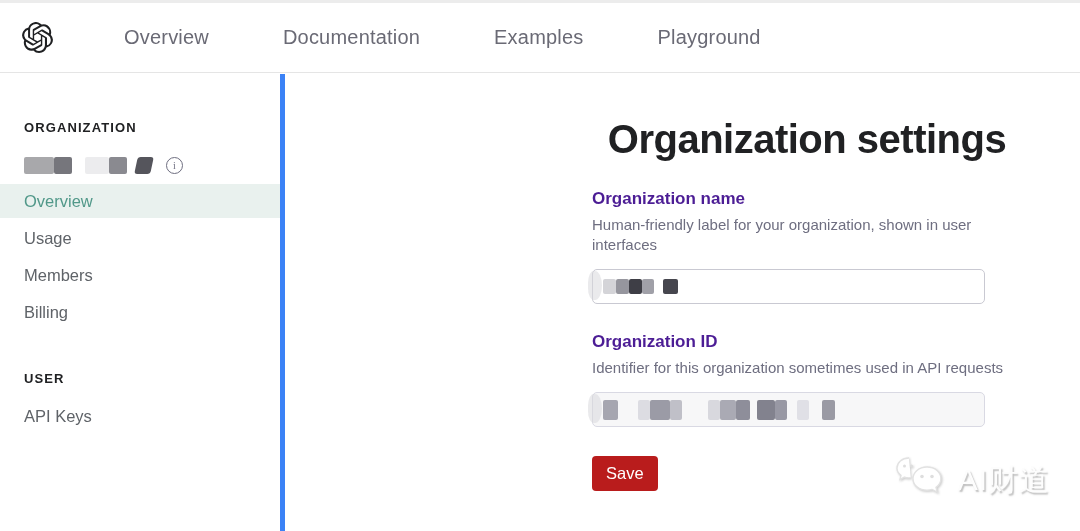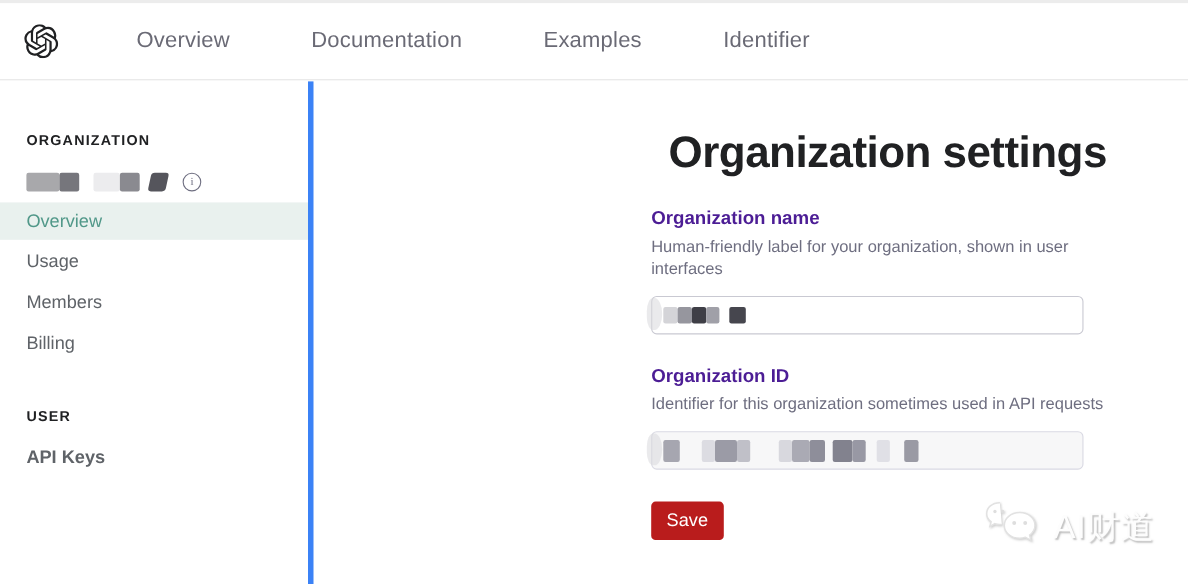--- a/index.html
+++ b/index.html
@@ -46,21 +46,21 @@
     font-size: 10px; color: #6e6e80; font-family: "Liberation Serif", serif;
     cursor: pointer; flex: 0 0 auto;
   }
   .side-item {
     height: 37px; display: flex; align-items: center; padding-left: 24px;
     font-size: 16.5px; color: #5f6368; cursor: pointer;
   }
   .side-item.active {
     height: 34px; background: #e9f1ee; color: #519889; margin-bottom: 2px;
   }
-  .user-item { margin-top: 12px; font-weight: bold; }
+  .user-item { margin-top: 12px; }
 
   
   .rb { display: inline-block; height: 100%; border-radius: 2px; }
   .redact-row { display: inline-flex; align-items: center; height: 19px; }
   .redact-row .rb { height: 17px; }
   .skew { transform: skewX(-12deg); border-radius: 3px; }
 
   
   .main { position: absolute; top: 74px; left: 592px; width: 430px; }
   .page-title { font-size: 40px; font-weight: bold; letter-spacing: -0.5px; margin-top: 43px; line-height: 44px; color: #202123; text-align: center; }
@@ -105,21 +105,21 @@
 <header class="navbar">
   <div class="logo">
     <svg viewBox="0 0 24 24" xmlns="http://www.w3.org/2000/svg">
         <path d="M22.2819 9.8211a5.9847 5.9847 0 0 0-.5157-4.9108 6.0462 6.0462 0 0 0-6.5098-2.9A6.0651 6.0651 0 0 0 4.9807 4.1818a5.9847 5.9847 0 0 0-3.9977 2.9 6.0462 6.0462 0 0 0 .7427 7.0966 5.98 5.98 0 0 0 .511 4.9107 6.051 6.051 0 0 0 6.5146 2.9001A5.9847 5.9847 0 0 0 13.2599 24a6.0557 6.0557 0 0 0 5.7718-4.2058 5.9894 5.9894 0 0 0 3.9977-2.9001 6.0557 6.0557 0 0 0-.7475-7.073zm-9.022 12.6081a4.4755 4.4755 0 0 1-2.8764-1.0408l.1419-.0804 4.7783-2.7582a.7948.7948 0 0 0 .3927-.6813v-6.7369l2.02 1.1686a.071.071 0 0 1 .038.052v5.5826a4.504 4.504 0 0 1-4.4945 4.4944zm-9.6607-4.1254a4.4708 4.4708 0 0 1-.5346-3.0137l.142.0852 4.783 2.7582a.7712.7712 0 0 0 .7806 0l5.8428-3.3685v2.3324a.0804.0804 0 0 1-.0332.0615L9.74 19.9502a4.4992 4.4992 0 0 1-6.1408-1.6464zM2.3408 7.8956a4.485 4.485 0 0 1 2.3655-1.9728V11.6a.7664.7664 0 0 0 .3879.6765l5.8144 3.3543-2.0201 1.1685a.0757.0757 0 0 1-.071 0l-4.8303-2.7865A4.504 4.504 0 0 1 2.3408 7.8956zm16.5963 3.8558L13.1038 8.364 15.1192 7.2a.0757.0757 0 0 1 .071 0l4.8303 2.7913a4.4944 4.4944 0 0 1-.6765 8.1042v-5.6772a.79.79 0 0 0-.3879-.6765zm2.0107-3.0231l-.142-.0852-4.7735-2.7818a.7759.7759 0 0 0-.7854 0L9.409 9.2297V6.8974a.0662.0662 0 0 1 .0284-.0615l4.8303-2.7866a4.4992 4.4992 0 0 1 6.6802 4.66zM8.3065 12.863l-2.02-1.1638a.0804.0804 0 0 1-.038-.0567V6.0742a4.4992 4.4992 0 0 1 7.3757-3.4537l-.142.0805L8.704 5.459a.7948.7948 0 0 0-.3927.6813zm1.0976-2.3654l2.602-1.4998 2.6069 1.4998v2.9994l-2.5974 1.4997-2.6067-1.4997z"></path>
       </svg>
   </div>
   <nav class="nav-items">
     <span class="nav-item">Overview</span>
     <span class="nav-item">Documentation</span>
     <span class="nav-item">Examples</span>
-    <span class="nav-item">Identifier</span>
+    <span class="nav-item">Playground</span>
   </nav>
 </header>
 
 <aside class="sidebar">
   <div class="side-header org">ORGANIZATION</div>
 
   <div class="org-name-row">
     <span class="redact-row">
       <span class="rb" style="width:30px;background:#a8a8ab;"></span>
         <span class="rb" style="width:18px;background:#76767c;"></span>

